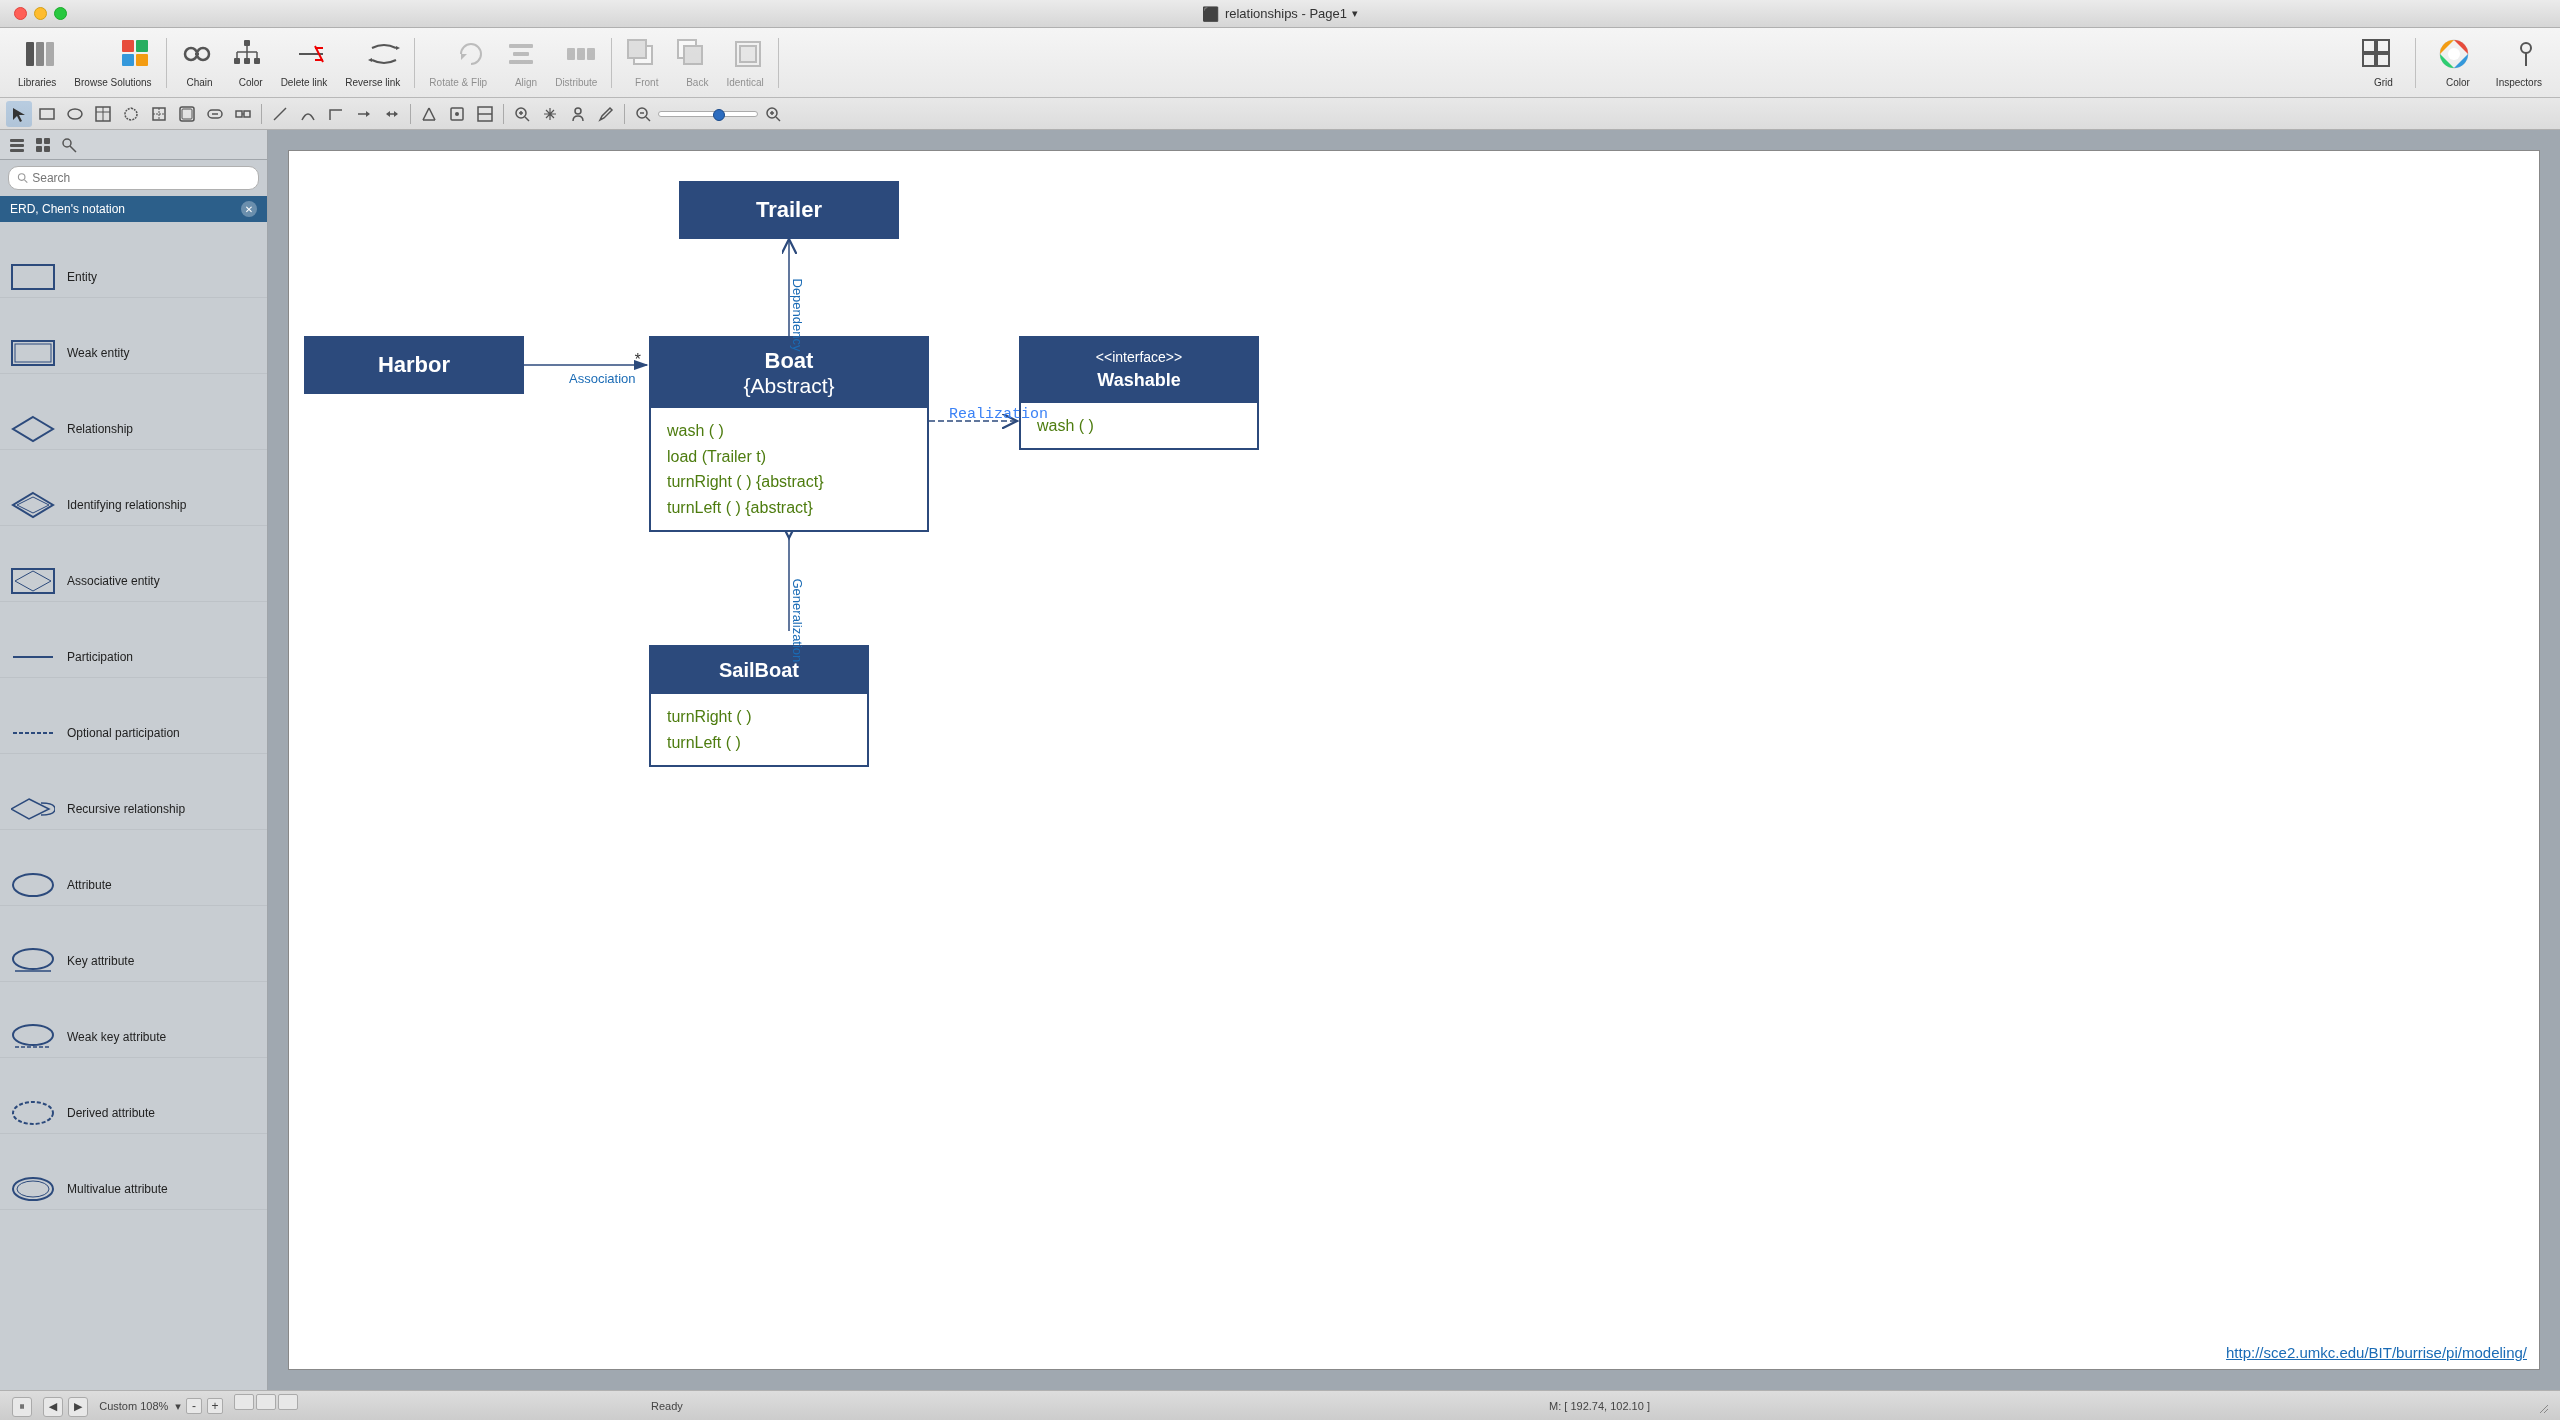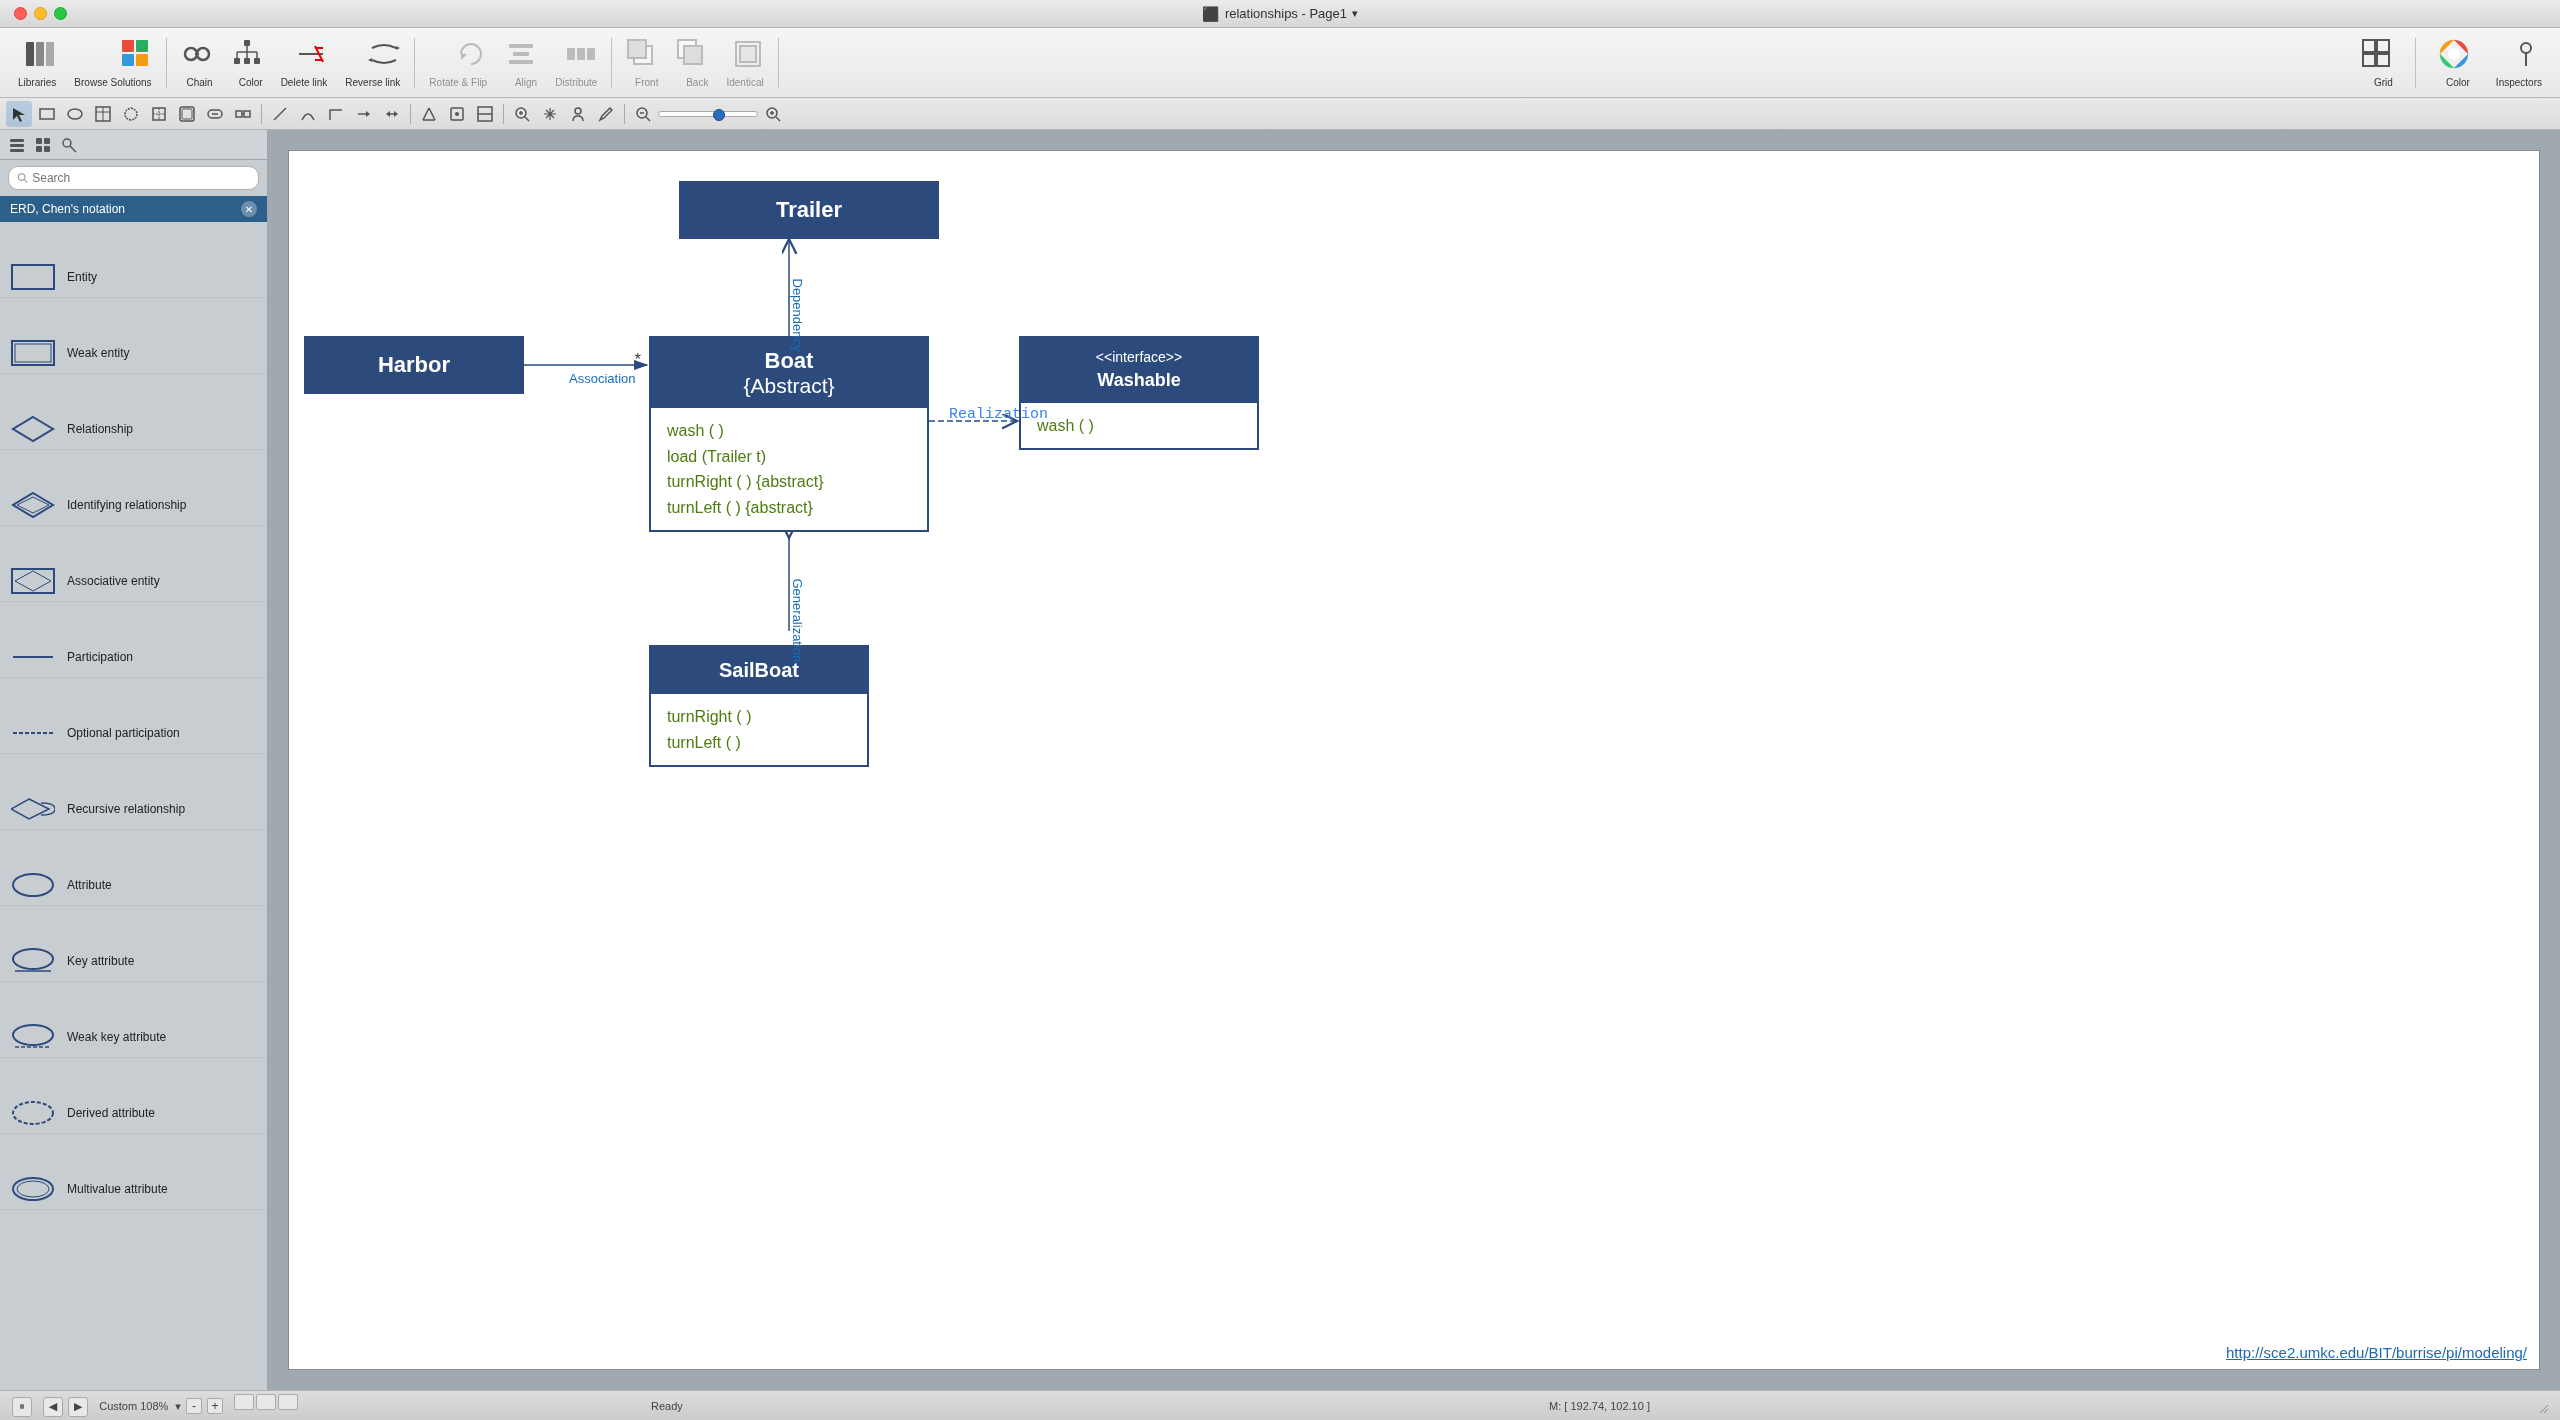--- a/index.html
+++ b/index.html
@@ -784,21 +784,21 @@
         <line x1="500" y1="88" x2="500" y2="185" stroke="#2c4a7c" stroke-width="1.5" marker-start="url(#open-arrowhead-up)"></line>
 
         <line x1="235" y1="214" x2="358" y2="214" stroke="#2c4a7c" stroke-width="1.5" marker-end="url(#arrowhead)"></line>
 
         <line x1="640" y1="270" x2="728" y2="270" stroke="#2c4a7c" stroke-width="1.5" stroke-dasharray="6,3" marker-end="url(#open-arrowhead)"></line>
 
         <line x1="500" y1="480" x2="500" y2="387" stroke="#2c4a7c" stroke-width="1.5" marker-end="url(#open-arrowhead-up)"></line>
 
       </svg>
 
-      <div class="uml-box" style="left:390px; top:30px; width:260px;">
+      <div class="uml-box" style="left:390px; top:30px; width:220px;">
         <div class="uml-header" style="font-size:22px; padding:14px 16px;">
           <span>Trailer</span>
         </div>
       </div>
 
       <div class="uml-box" style="left:15px; top:185px; width:220px;">
         <div class="uml-header" style="font-size:22px; padding:14px 16px;">
           <span>Harbor</span>
         </div>
       </div>

